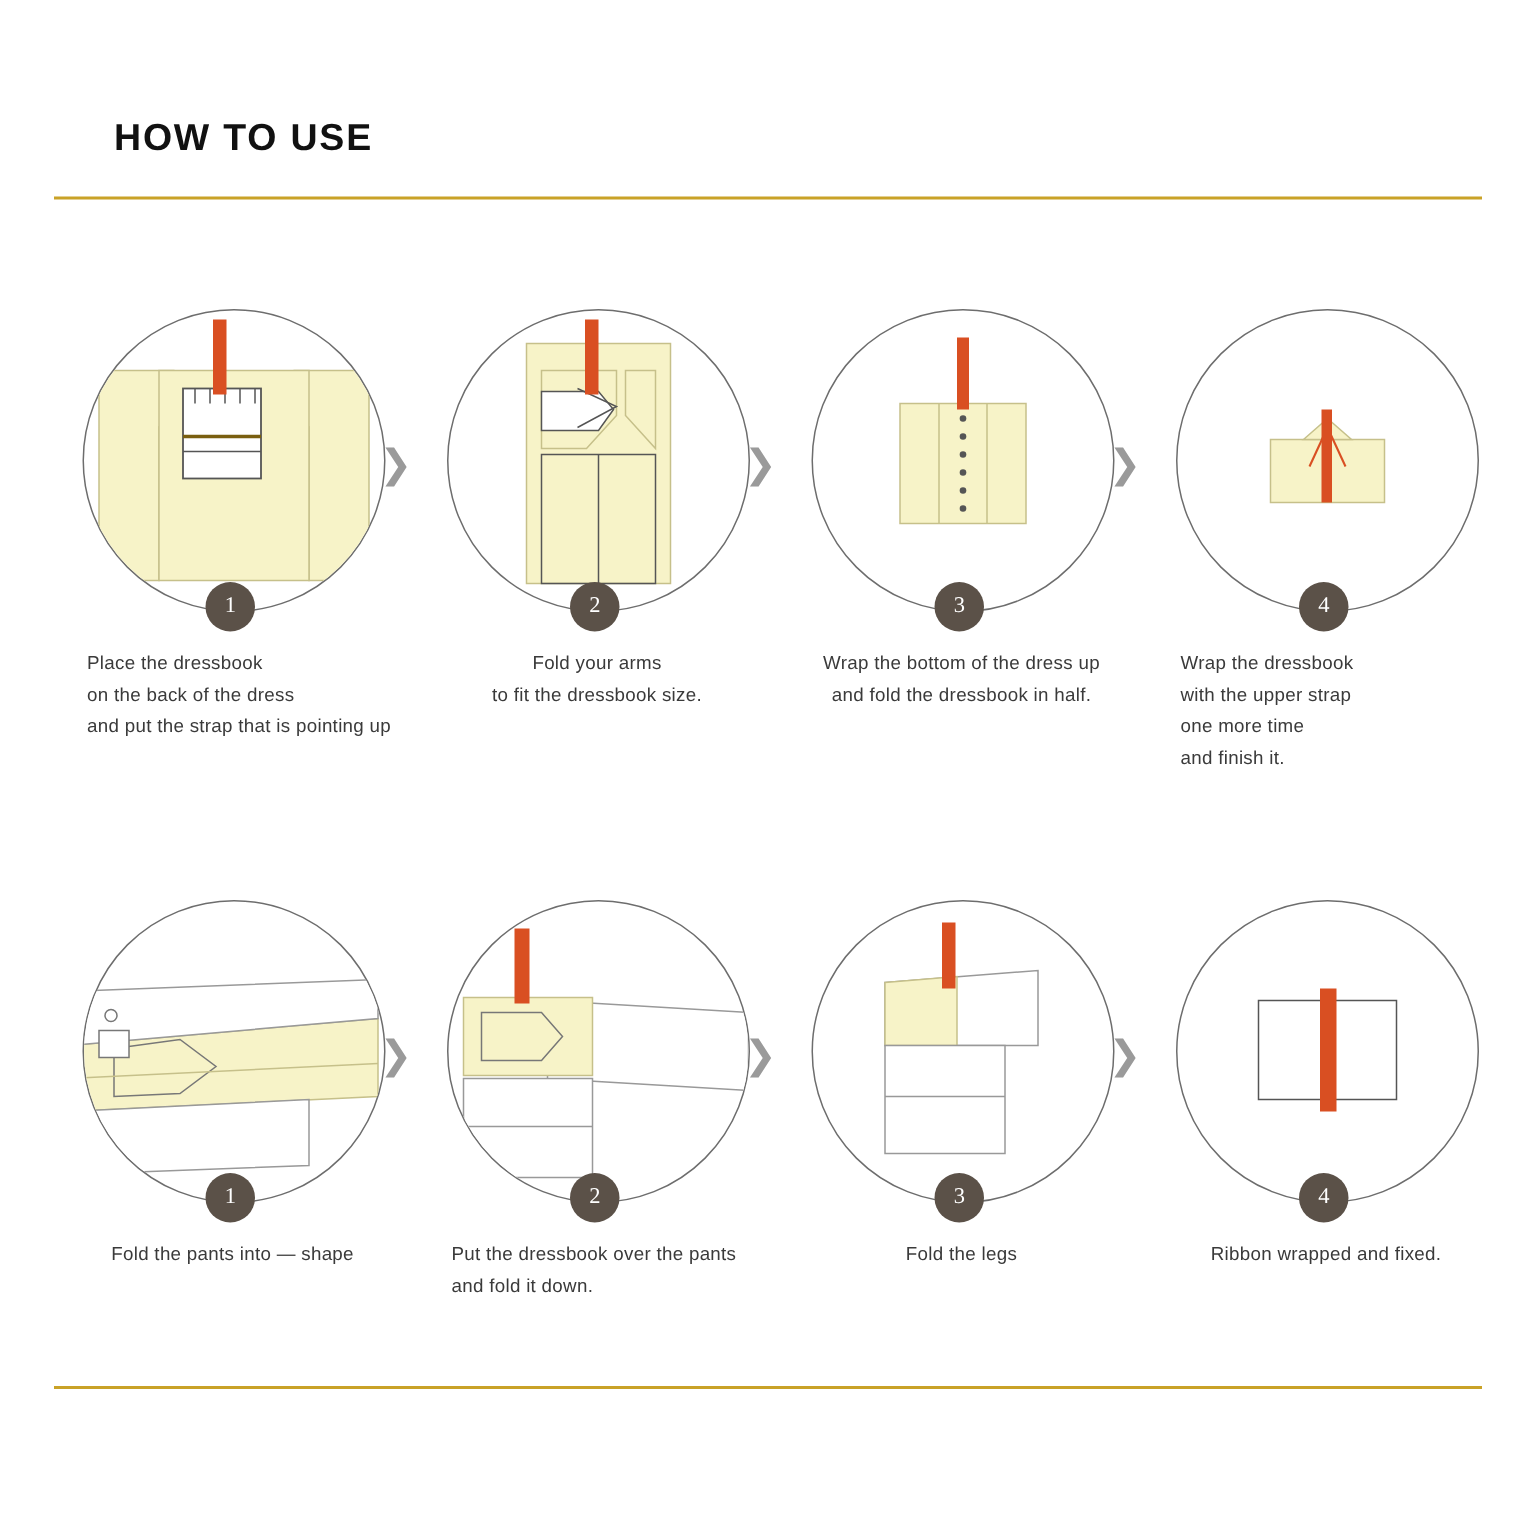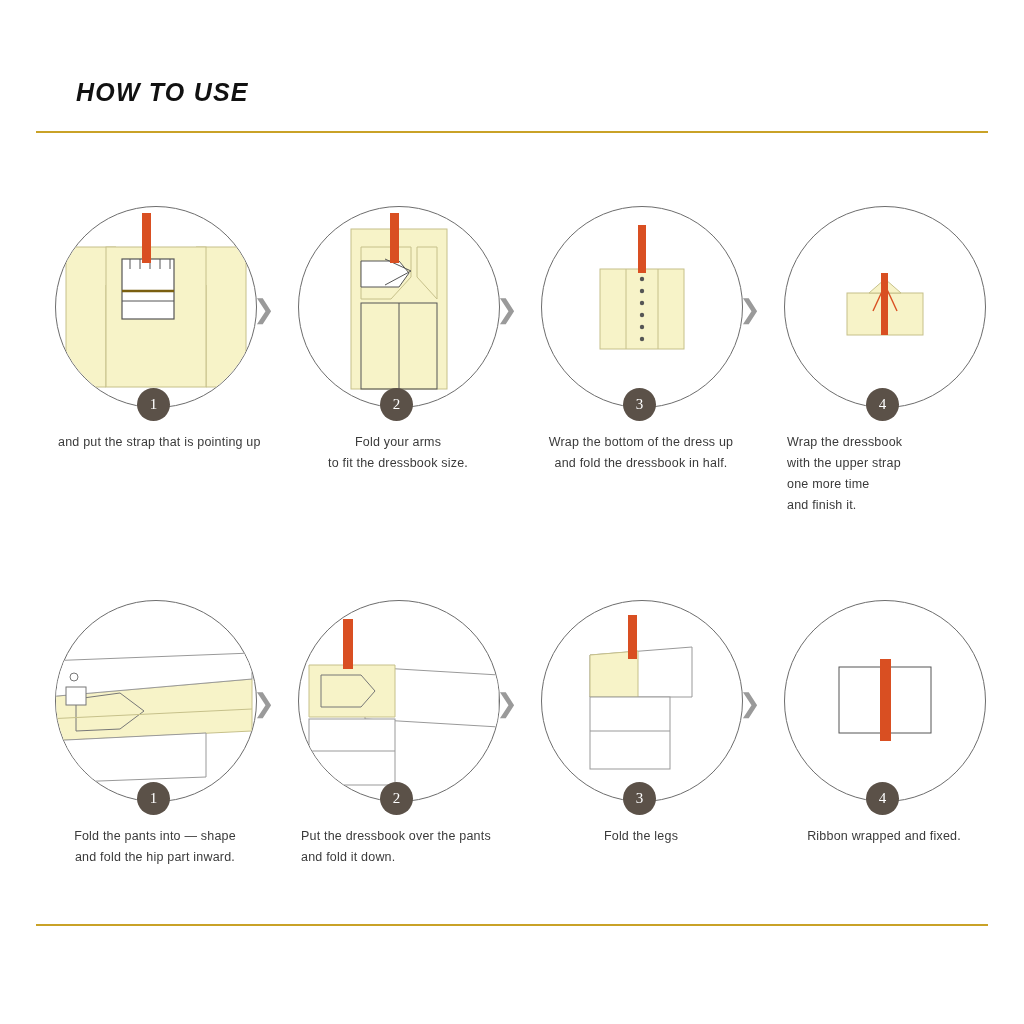--- a/index.html
+++ b/index.html
@@ -23,21 +23,20 @@
     background: #ffffff;
   }
   .title {
     position: absolute;
     left: 76px;
     top: 78px;
     font-size: 25px;
     font-weight: bold;
     letter-spacing: 1.2px;
     color: #111111;
-    font-style: italic;
   }
   .rule {
     position: absolute;
     left: 36px;
     width: 952px;
     height: 2px;
     background: #c9a227;
   }
   .rule-top { top: 131px; }
   .rule-bottom { top: 924px; }
@@ -139,20 +138,22 @@
           <line x1="74" y1="52" x2="74" y2="62" stroke="#555555" stroke-width="1"></line>
           <line x1="84" y1="52" x2="84" y2="62" stroke="#555555" stroke-width="1"></line>
           <line x1="94" y1="52" x2="94" y2="62" stroke="#555555" stroke-width="1"></line>
           <line x1="104" y1="52" x2="104" y2="62" stroke="#555555" stroke-width="1"></line>
           <line x1="114" y1="52" x2="114" y2="62" stroke="#555555" stroke-width="1"></line>
           <rect x="86" y="6" width="9" height="50" fill="#d94f22"></rect>
         </svg>
       </div>
       <div class="badge">1</div>
       <div class="caption cap-left">
+        <div>Place the dressbook</div>
+        <div>on the back of the dress</div>
         <div>and put the strap that is pointing up</div>
       </div>
     </div>
 
     <div class="arrow ar-1">❯</div>
 
     <div class="step step-c2">
       <div class="circle">
         <svg width="200" height="200" viewBox="0 0 200 200">
           <g stroke="#c6c08a" fill="#f7f3c8" stroke-width="1">
@@ -232,21 +233,20 @@
           <path d="M-10 140 L150 132 L150 176 L-10 182 Z" fill="#ffffff" stroke="#999999" stroke-width="1"></path>
           <path d="M20 98 L64 92 L88 110 L64 128 L20 130 Z" fill="#f7f3c8" stroke="#777777" stroke-width="1"></path>
           <rect x="10" y="86" width="20" height="18" fill="#ffffff" stroke="#777777" stroke-width="1"></rect>
           <circle cx="18" cy="76" r="4" fill="none" stroke="#777777" stroke-width="1"></circle>
           <line x1="-10" y1="118" x2="196" y2="108" stroke="#c6c08a" stroke-width="1"></line>
         </svg>
       </div>
       <div class="badge">1</div>
       <div class="caption cap-center">
         <div>Fold the pants into — shape</div>
-        <div>and fold the hip part inward.</div>
       </div>
     </div>
 
     <div class="arrow ar-1">❯</div>
 
     <div class="step step-c2">
       <div class="circle">
         <svg width="200" height="200" viewBox="0 0 200 200">
           <path d="M66 66 L200 74 L200 126 L66 118 Z" fill="#ffffff" stroke="#999999" stroke-width="1"></path>
           <path d="M10 64 L96 64 L96 116 L10 116 Z" fill="#f7f3c8" stroke="#c6c08a" stroke-width="1"></path>

